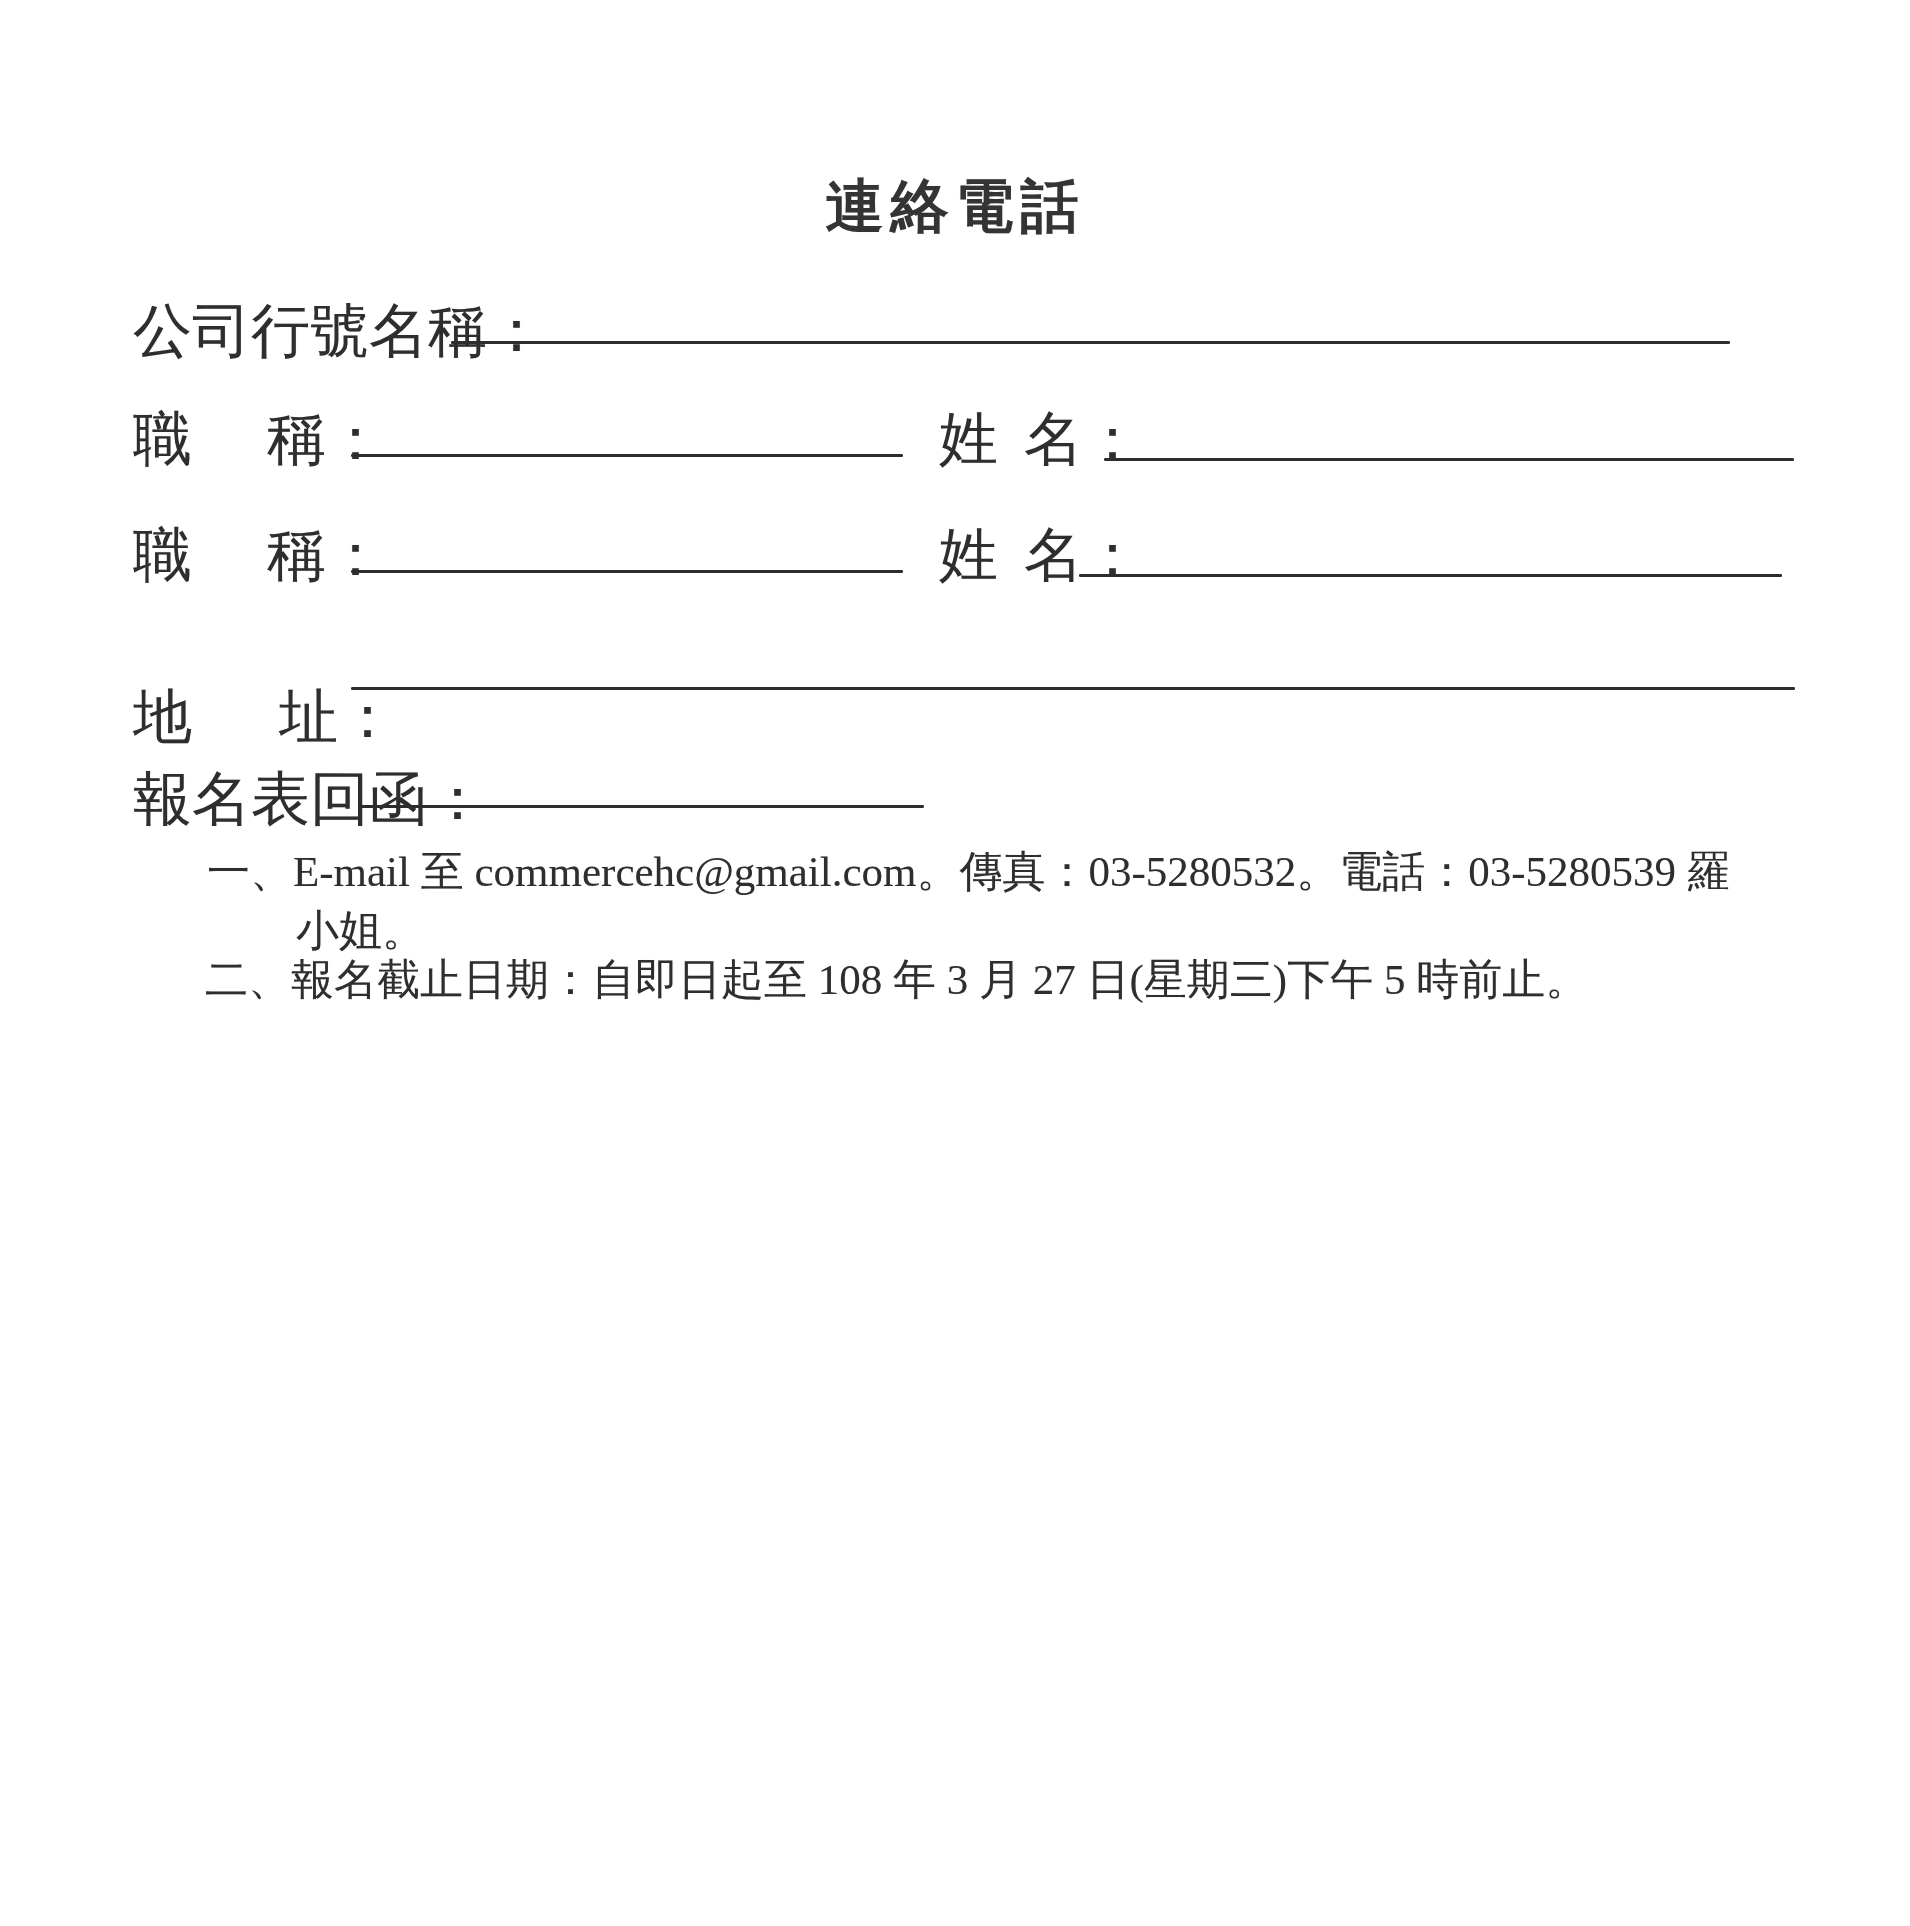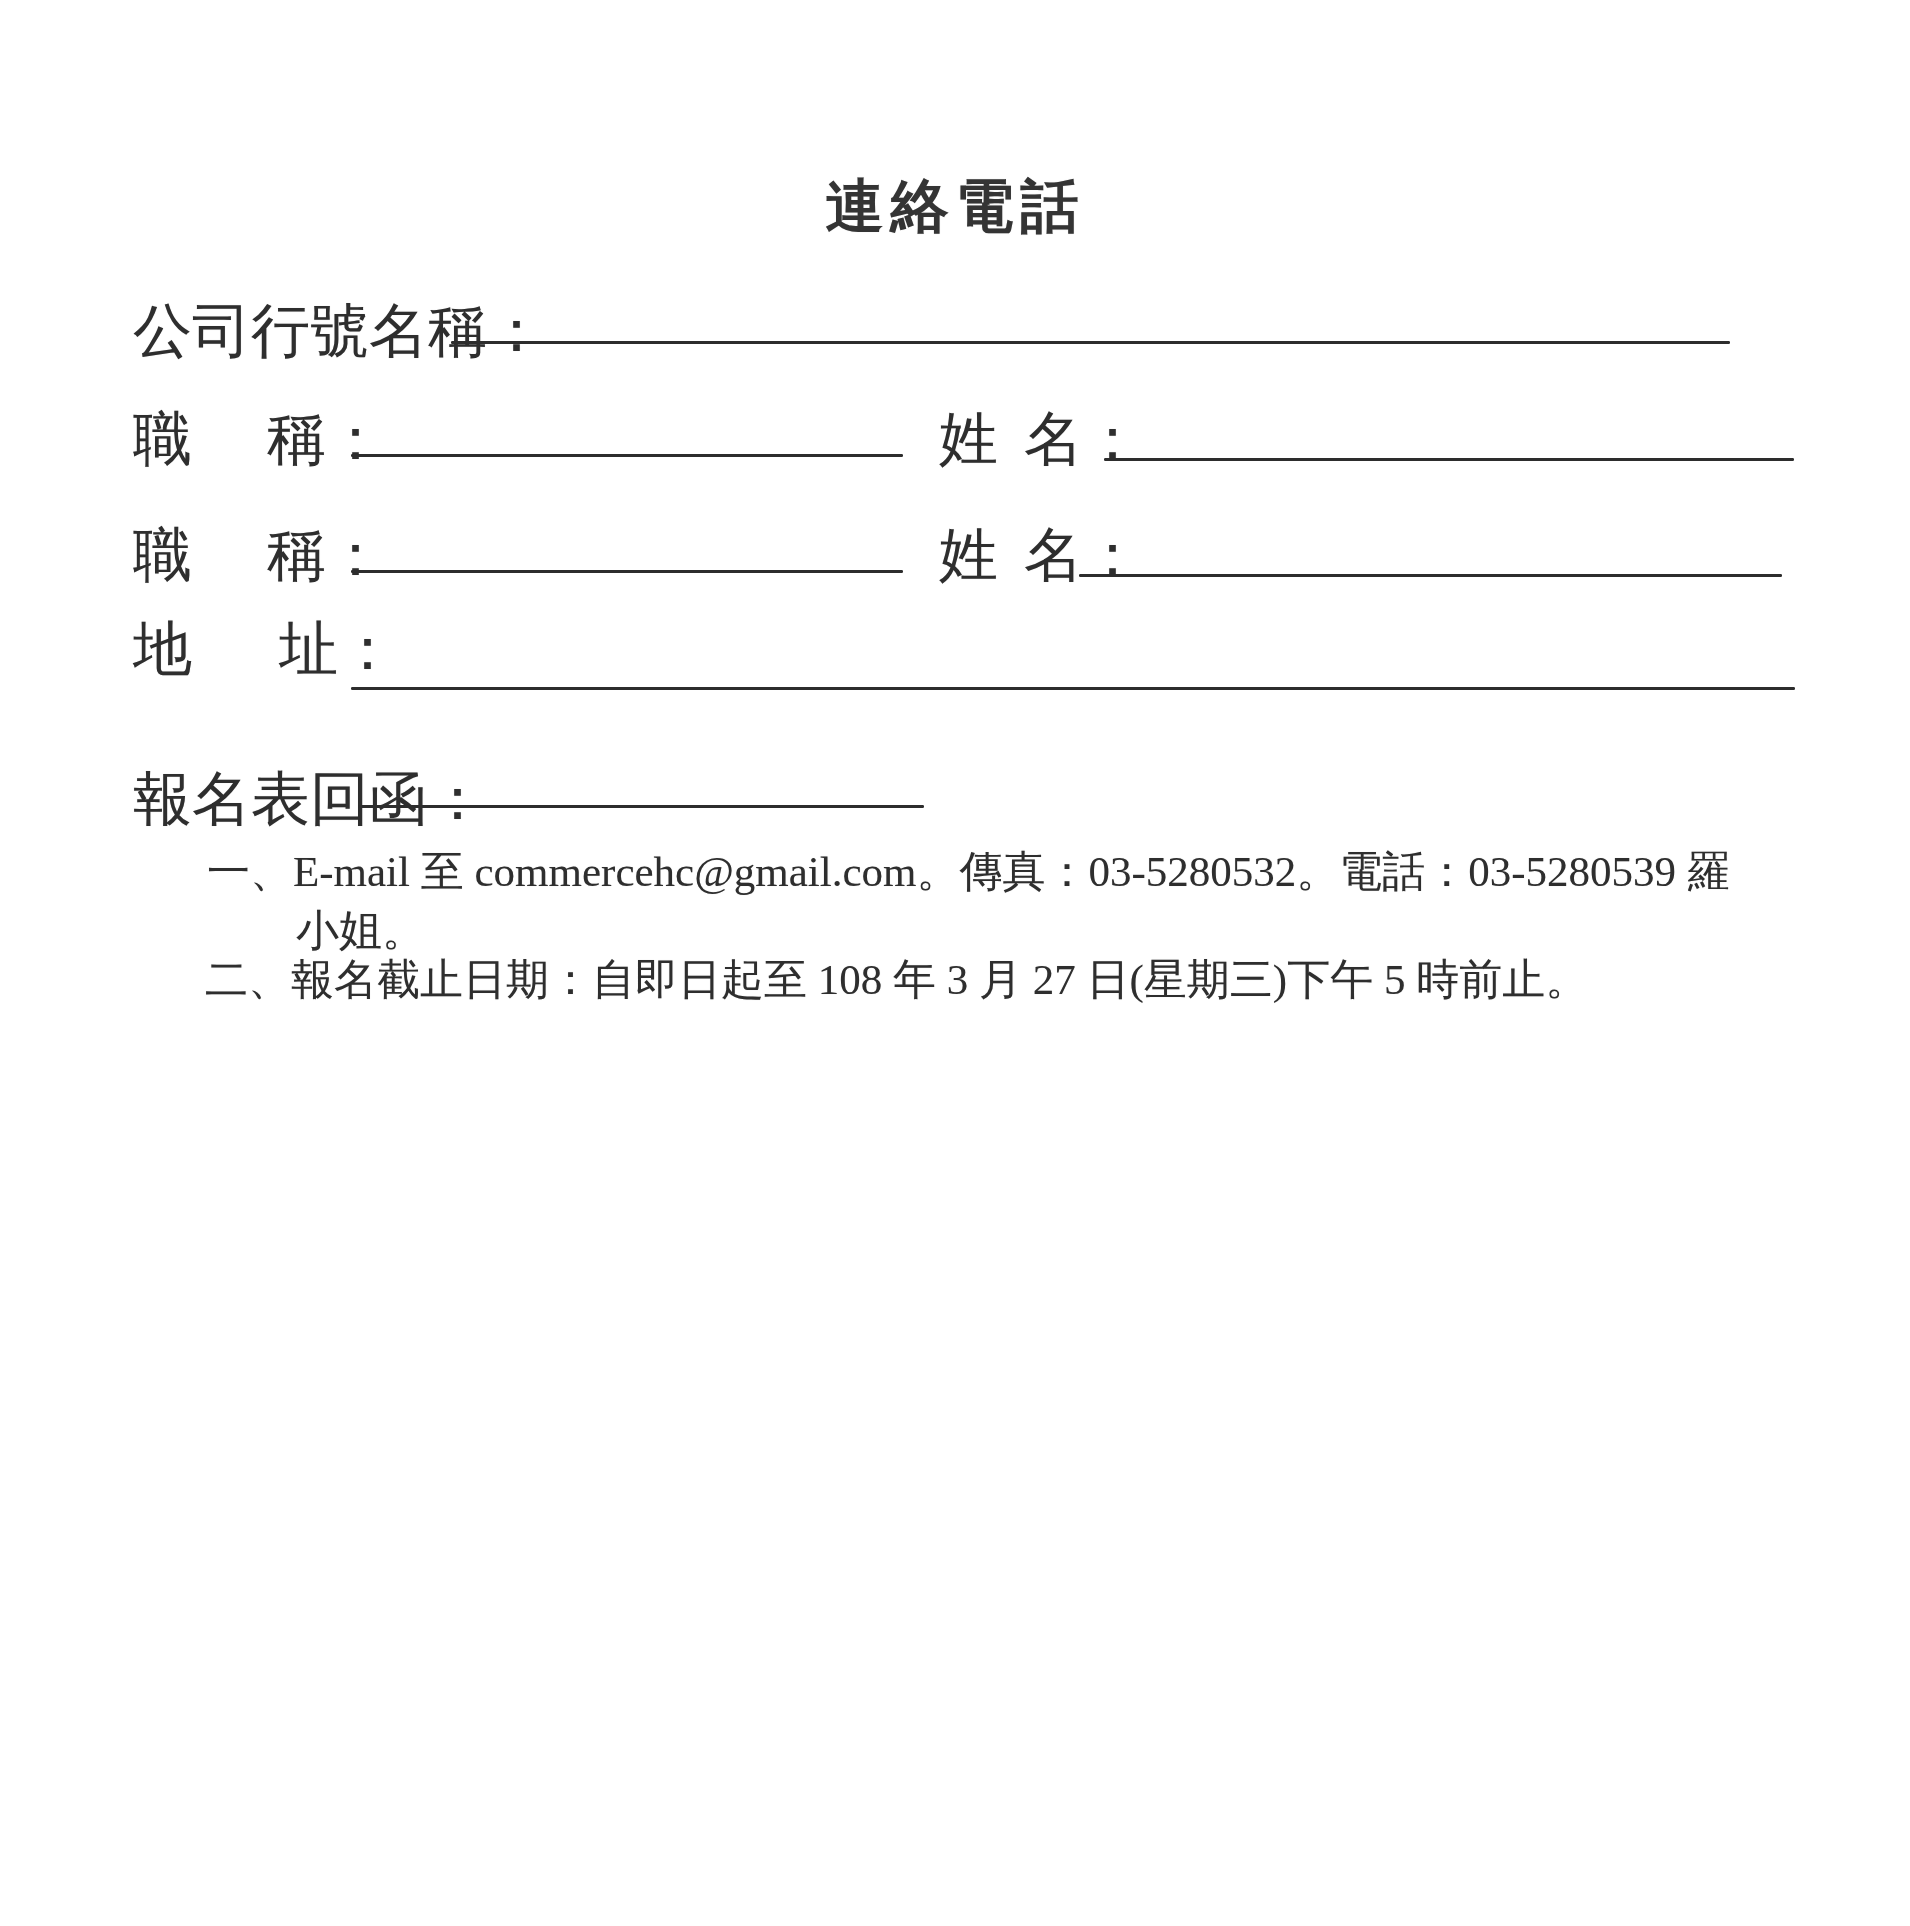--- a/index.html
+++ b/index.html
@@ -72,21 +72,21 @@
   <div class="lbl" style="left:133px; top:410px;"><span>職</span><span class="gap gap-job"></span><span>稱</span><span>：</span></div>
   <div class="blank-line" style="left:351px; top:454px; width:552px;"></div>
   <div class="lbl" style="left:939px; top:410px;"><span>姓</span><span class="gap gap-name"></span><span>名</span><span>：</span></div>
   <div class="blank-line" style="left:1104px; top:458px; width:690px;"></div>
 
   <div class="lbl" style="left:133px; top:526px;"><span>職</span><span class="gap gap-job"></span><span>稱</span><span>：</span></div>
   <div class="blank-line" style="left:351px; top:570px; width:552px;"></div>
   <div class="lbl" style="left:939px; top:526px;"><span>姓</span><span class="gap gap-name"></span><span>名</span><span>：</span></div>
   <div class="blank-line" style="left:1079px; top:574px; width:703px;"></div>
 
-  <div class="lbl" style="left:133px; top:620px;"><span>地</span><span class="gap gap-addr"></span><span>址</span><span>：</span></div>
+  <div class="lbl" style="left:133px; top:688px;"><span>地</span><span class="gap gap-addr"></span><span>址</span><span>：</span></div>
   <div class="blank-line" style="left:351px; top:687px; width:1444px;"></div>
 
   <div class="lbl" style="left:133px; top:770px;"><span>報名表回函</span><span>：</span></div>
   <div class="blank-line" style="left:358px; top:805px; width:566px;"></div>
 
   <div class="note-line" style="left:171px; top:846px;"><span>一、</span><span>E-mail 至 </span><span>commercehc@gmail.com</span><span>。傳真：</span><span>03-5280532</span><span>。電話：</span><span>03-5280539</span><span> 羅</span></div>
   <div class="note-line" style="left:260px; top:905px;"><span>小姐。</span></div>
   <div class="note-line" style="left:169px; top:954px;"><span>二、</span><span>報名截止日期：自即日起至 108 年 3 月 27 日(星期三)下午 5 時前止。</span></div>
 
 </div>

